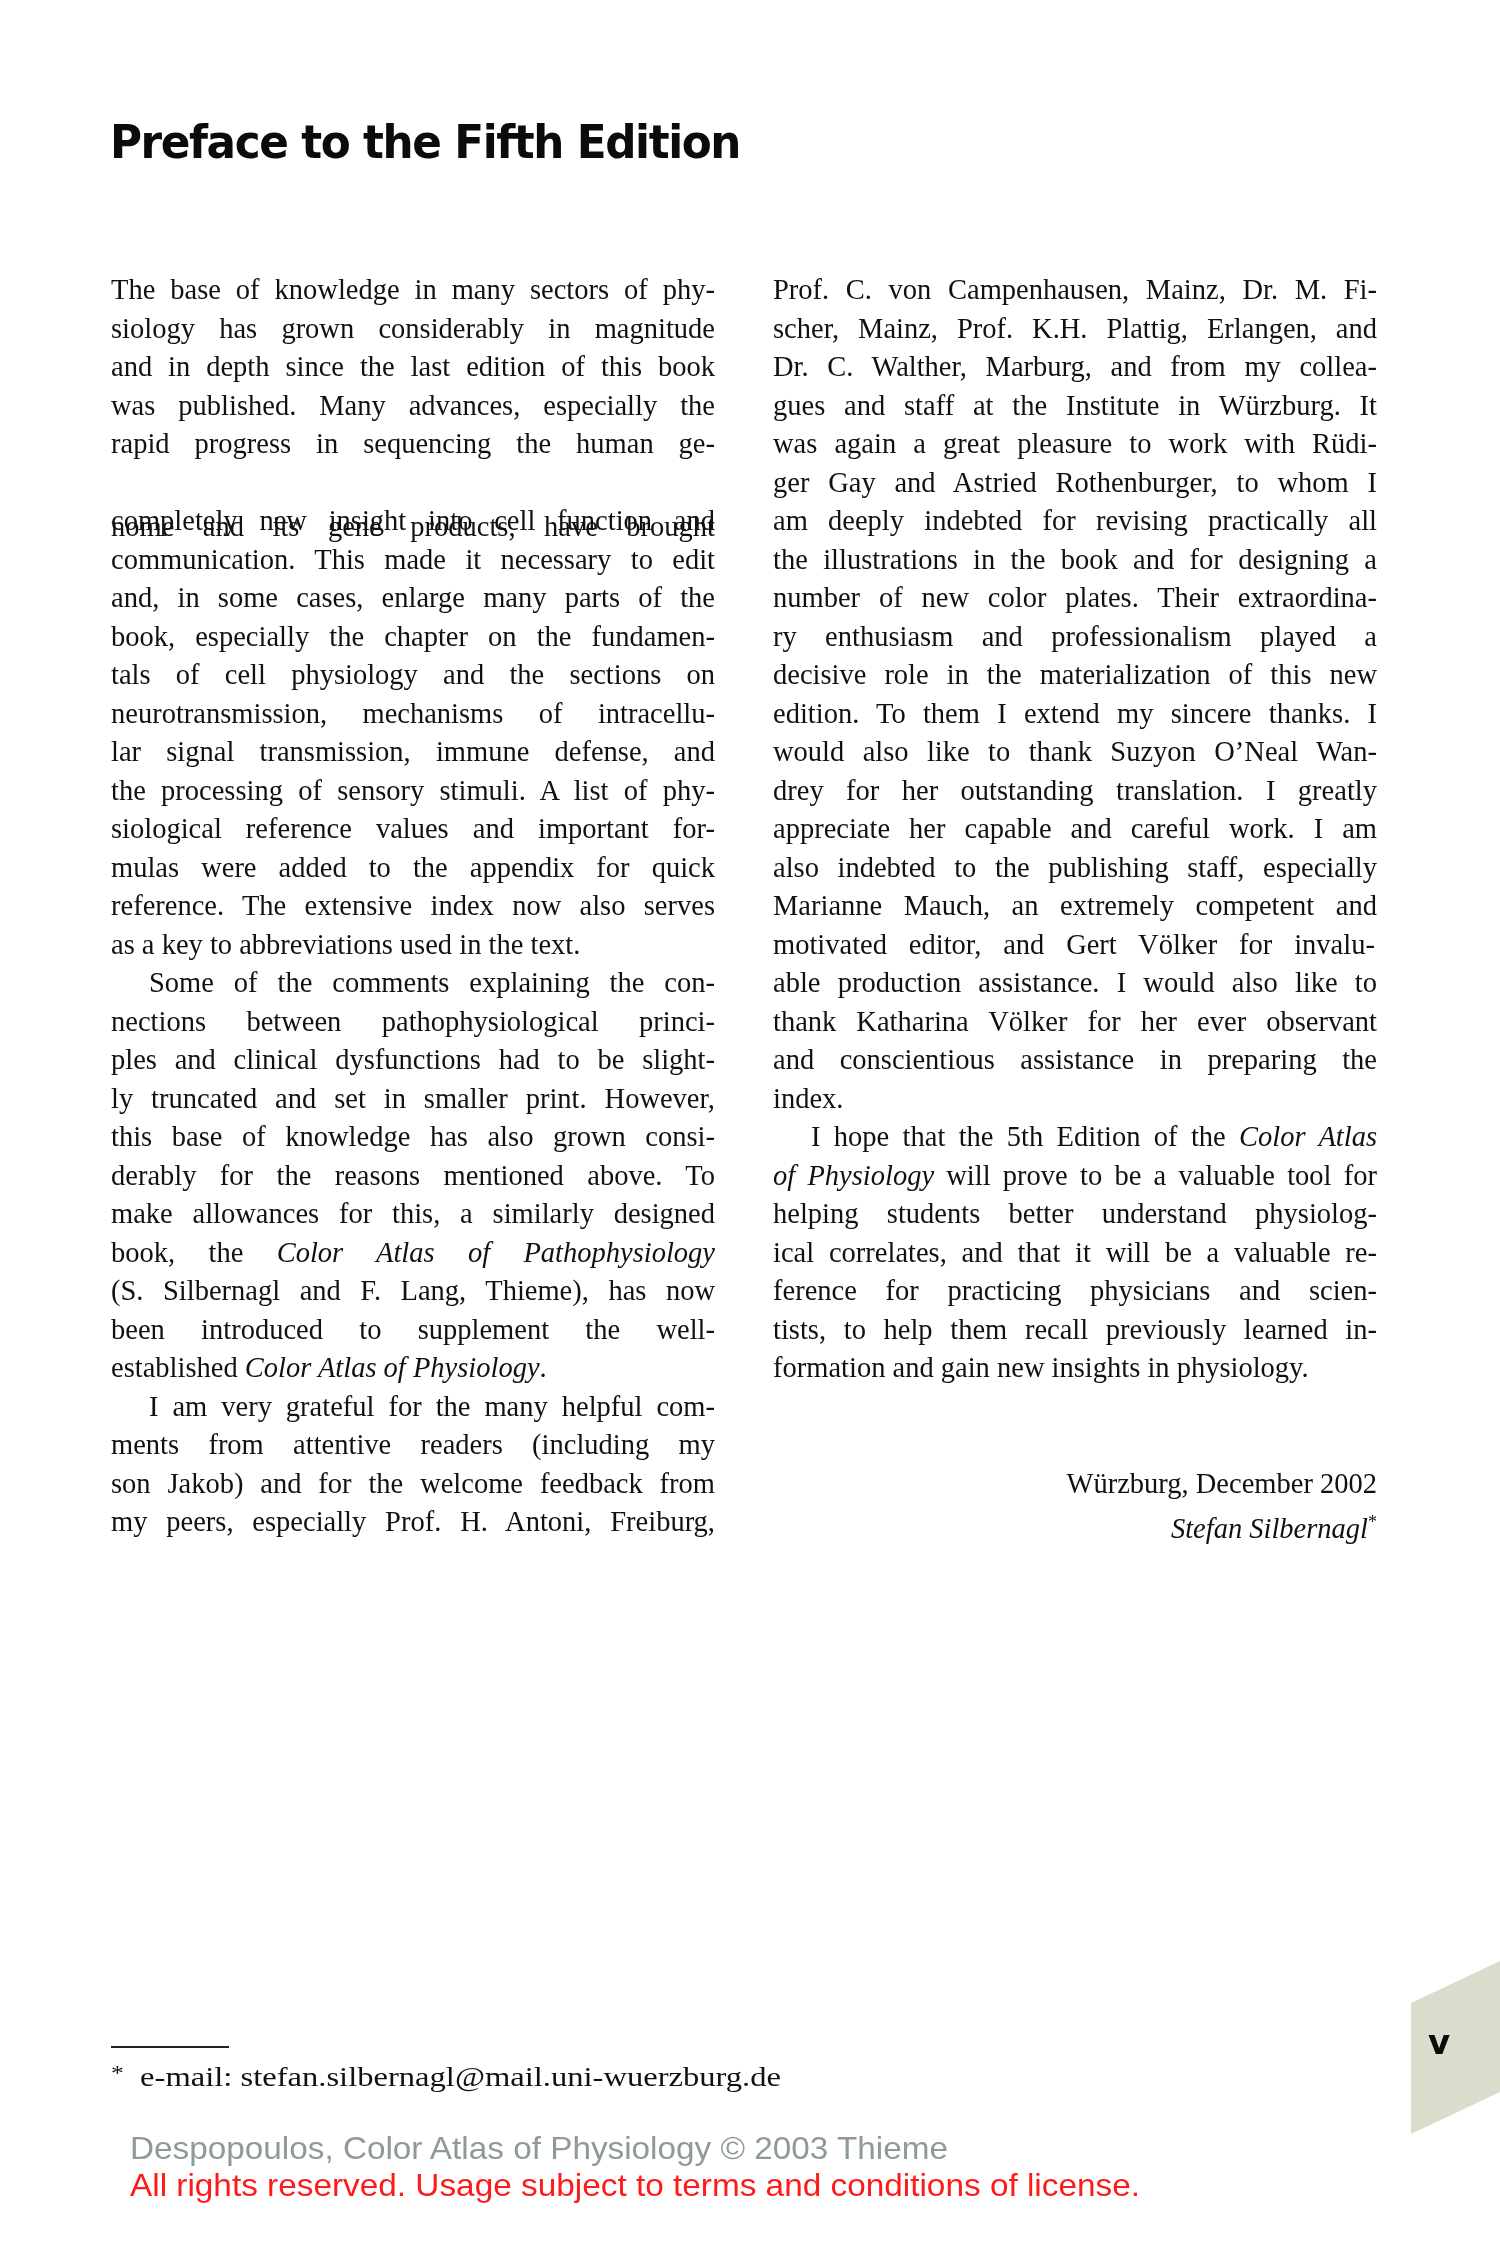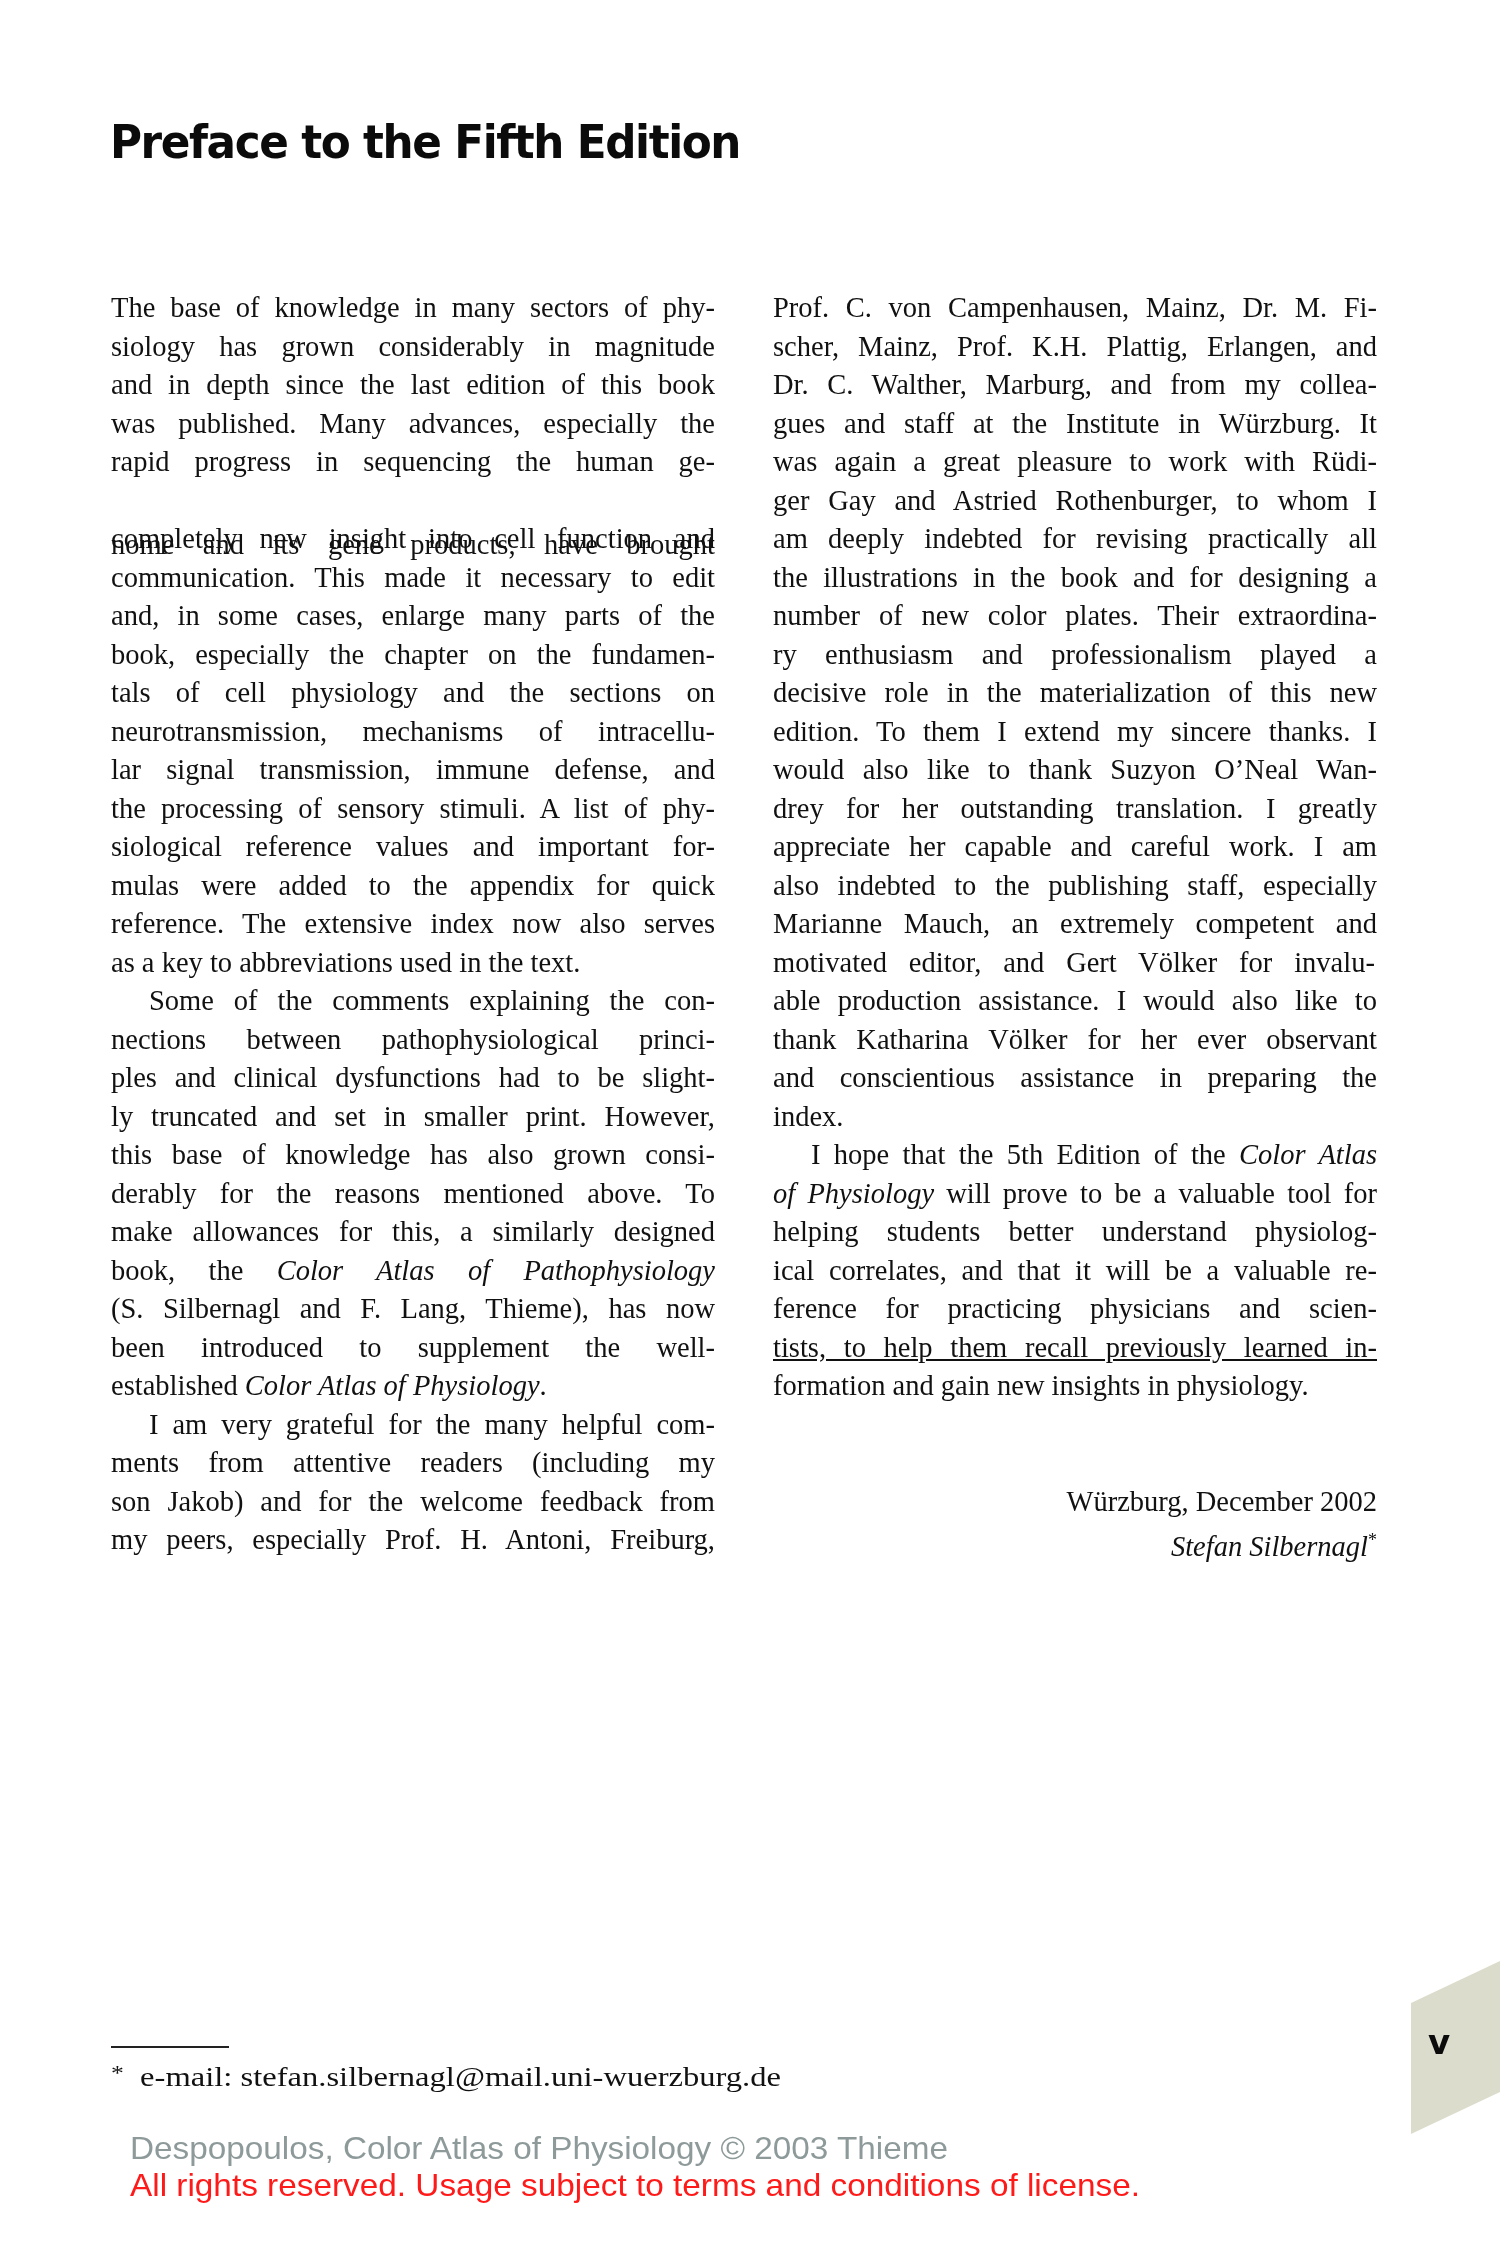--- a/index.html
+++ b/index.html
@@ -4,21 +4,21 @@
 <style>
   html, body { margin: 0; padding: 0; background: #ffffff; }
   body { width: 1500px; height: 2244px; position: relative; overflow: hidden; }
   .title {
     position: absolute; left: 110px; top: 112px;
     font-family: "DejaVu Sans", sans-serif; font-weight: bold;
     font-size: 46px; color: #0b0b0b; letter-spacing: -1.5px;
     white-space: nowrap; margin: 0; line-height: 60px;
     transform-origin: left center;
   }
-  .col { position: absolute; top: 289px; width: 604px; }
+  .col { position: absolute; top: 271px; width: 604px; }
   .col.left { left: 111px; }
   .col.right { left: 773px; }
   .ln {
     display: block; height: 38.5px; line-height: 38.5px;
     font-family: "Liberation Serif", serif; font-size: 28.5px; color: #111111;
     white-space: nowrap; transform-origin: left center;
   }
   .ln.indent { padding-left: 38px; }
   .ln.right-al { text-align: right; }
   .ln .it { font-style: italic; margin-top: 38px; }
@@ -108,21 +108,21 @@
     <div class="ln"><span class="inner" style="display: inline-block; word-spacing: 14.724px;"><span>motivated editor, and Gert Völker for invalu-</span></span></div>
     <div class="ln"><span class="inner" style="display: inline-block; word-spacing: 10.0759px;"><span>able production assistance. I would also like to</span></span></div>
     <div class="ln"><span class="inner" style="display: inline-block; word-spacing: 12.9141px;"><span>thank Katharina Völker for her ever observant</span></span></div>
     <div class="ln"><span class="inner" style="display: inline-block; word-spacing: 18.3875px;"><span>and conscientious assistance in preparing the</span></span></div>
     <div class="ln"><span class="inner" style="display: inline-block;"><span>index.</span></span></div>
     <div class="ln indent"><span class="inner" style="display: inline-block; word-spacing: 6.21528px;"><span>I hope that the 5th Edition of the </span><span class="it">Color Atlas</span></span></div>
     <div class="ln"><span class="inner" style="display: inline-block; word-spacing: 5.11111px;"><span class="it">of Physiology</span><span> will prove to be a valuable tool for</span></span></div>
     <div class="ln"><span class="inner" style="display: inline-block; word-spacing: 21.1875px;"><span>helping students better understand physiolog-</span></span></div>
     <div class="ln"><span class="inner" style="display: inline-block; word-spacing: 7.67535px;"><span>ical correlates, and that it will be a valuable re-</span></span></div>
     <div class="ln"><span class="inner" style="display: inline-block; word-spacing: 21.5688px;"><span>ference for practicing physicians and scien-</span></span></div>
-    <div class="ln"><span class="inner" style="display: inline-block; word-spacing: 10.5312px; text-decoration: underline;"><span>tists, to help them recall previously learned in-</span></span></div>
+    <div class="ln"><span class="inner" style="display: inline-block; word-spacing: 10.5312px;"><span>tists, to help them recall previously learned in-</span></span></div>
     <div class="ln"><span class="inner" style="display: inline-block;"><span>formation and gain new insights in physiology.</span></span></div>
     <div class="blank"></div>
     <div class="blank"></div>
     <div class="ln right-al"><span class="inner" style="display: inline-block;"><span>Würzburg, December 2002</span></span></div>
     <div class="ln right-al"><span class="inner" style="display: inline-block;"><span class="it">Stefan Silbernagl</span><span class="sup">*</span></span></div>
   </div>
 
 <div class="fn-rule"></div>
 <div class="footnote" style="display: inline-block; transform: scaleX(1.16345);">
   <span class="star">*</span><span>e-mail: stefan.silbernagl@mail.uni-wuerzburg.de</span>

